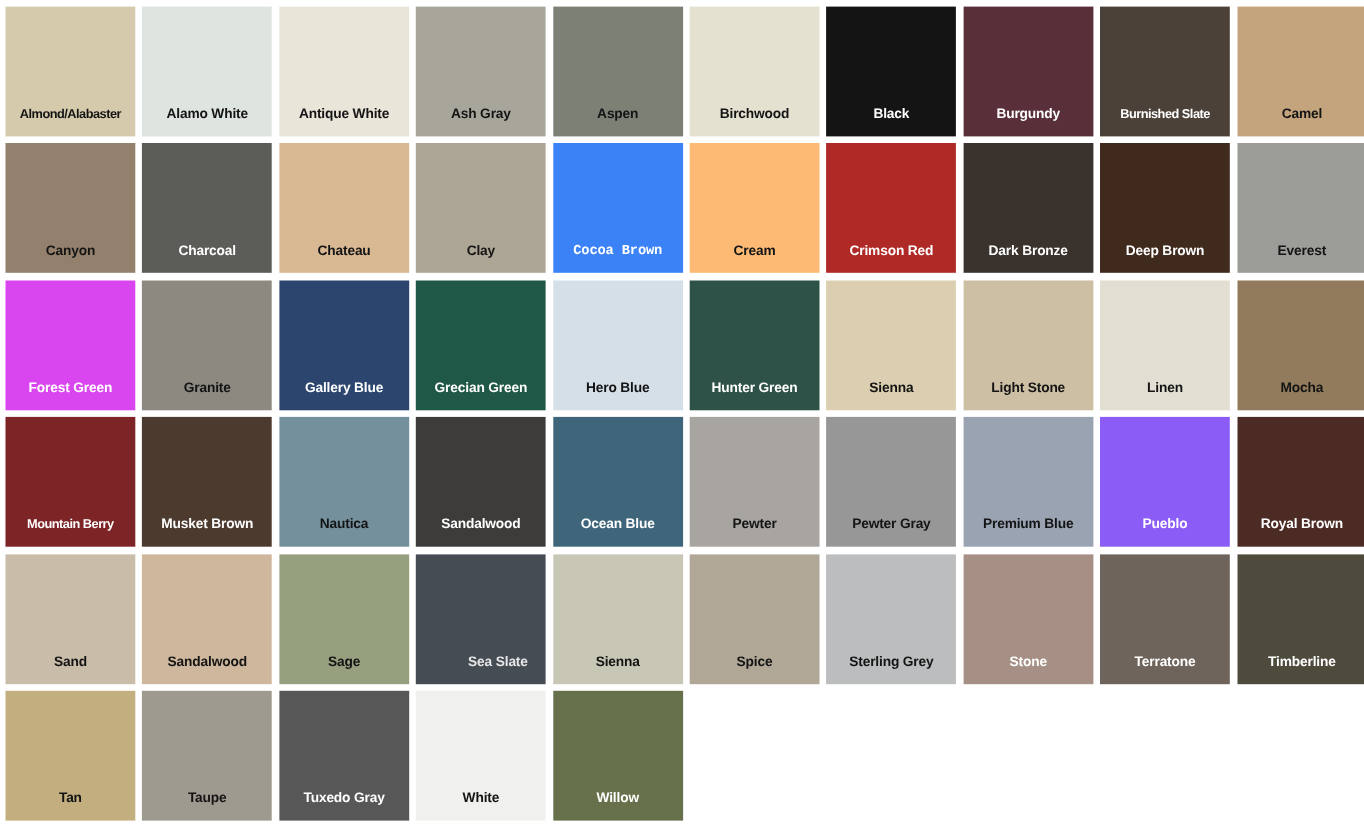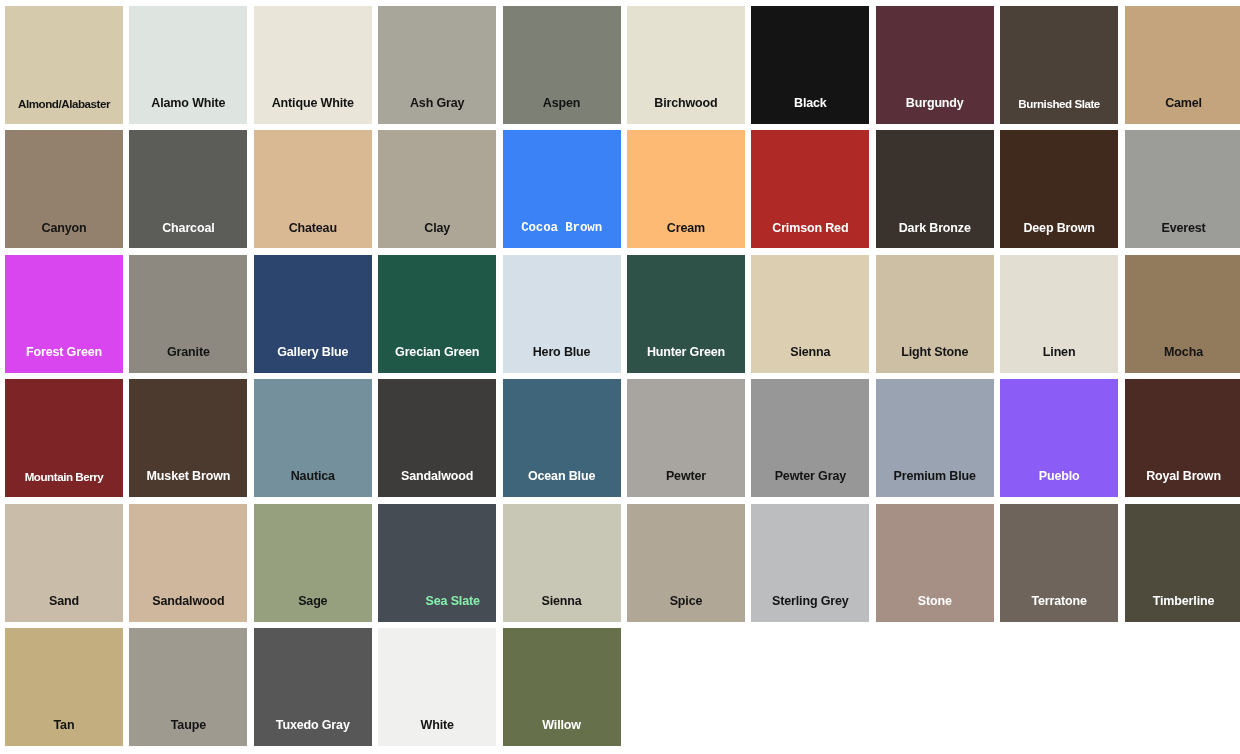--- a/index.html
+++ b/index.html
@@ -181,21 +181,21 @@
     <div class="swatch" style="background: rgb(201, 188, 169);">
       <div class="swatch-label" style="color: rgb(20, 20, 20);">Sand</div>
     </div>
     <div class="swatch" style="background: rgb(206, 183, 156);">
       <div class="swatch-label" style="color: rgb(20, 20, 20);">Sandalwood</div>
     </div>
     <div class="swatch" style="background: rgb(150, 160, 127);">
       <div class="swatch-label" style="color: rgb(20, 20, 20);">Sage</div>
     </div>
     <div class="swatch" style="background: rgb(70, 76, 84);">
-      <div class="swatch-label" style="color: #86efac; padding-left: 32px;">Sea Slate</div>
+      <div class="swatch-label" style="color: #e5e5e5; padding-left: 32px;">Sea Slate</div>
     </div>
     <div class="swatch" style="background: rgb(200, 198, 181);">
       <div class="swatch-label" style="color: rgb(20, 20, 20);">Sienna</div>
     </div>
     <div class="swatch" style="background: rgb(176, 167, 150);">
       <div class="swatch-label" style="color: rgb(20, 20, 20);">Spice</div>
     </div>
     <div class="swatch" style="background: rgb(187, 189, 190);">
       <div class="swatch-label" style="color: rgb(20, 20, 20);">Sterling Grey</div>
     </div>

